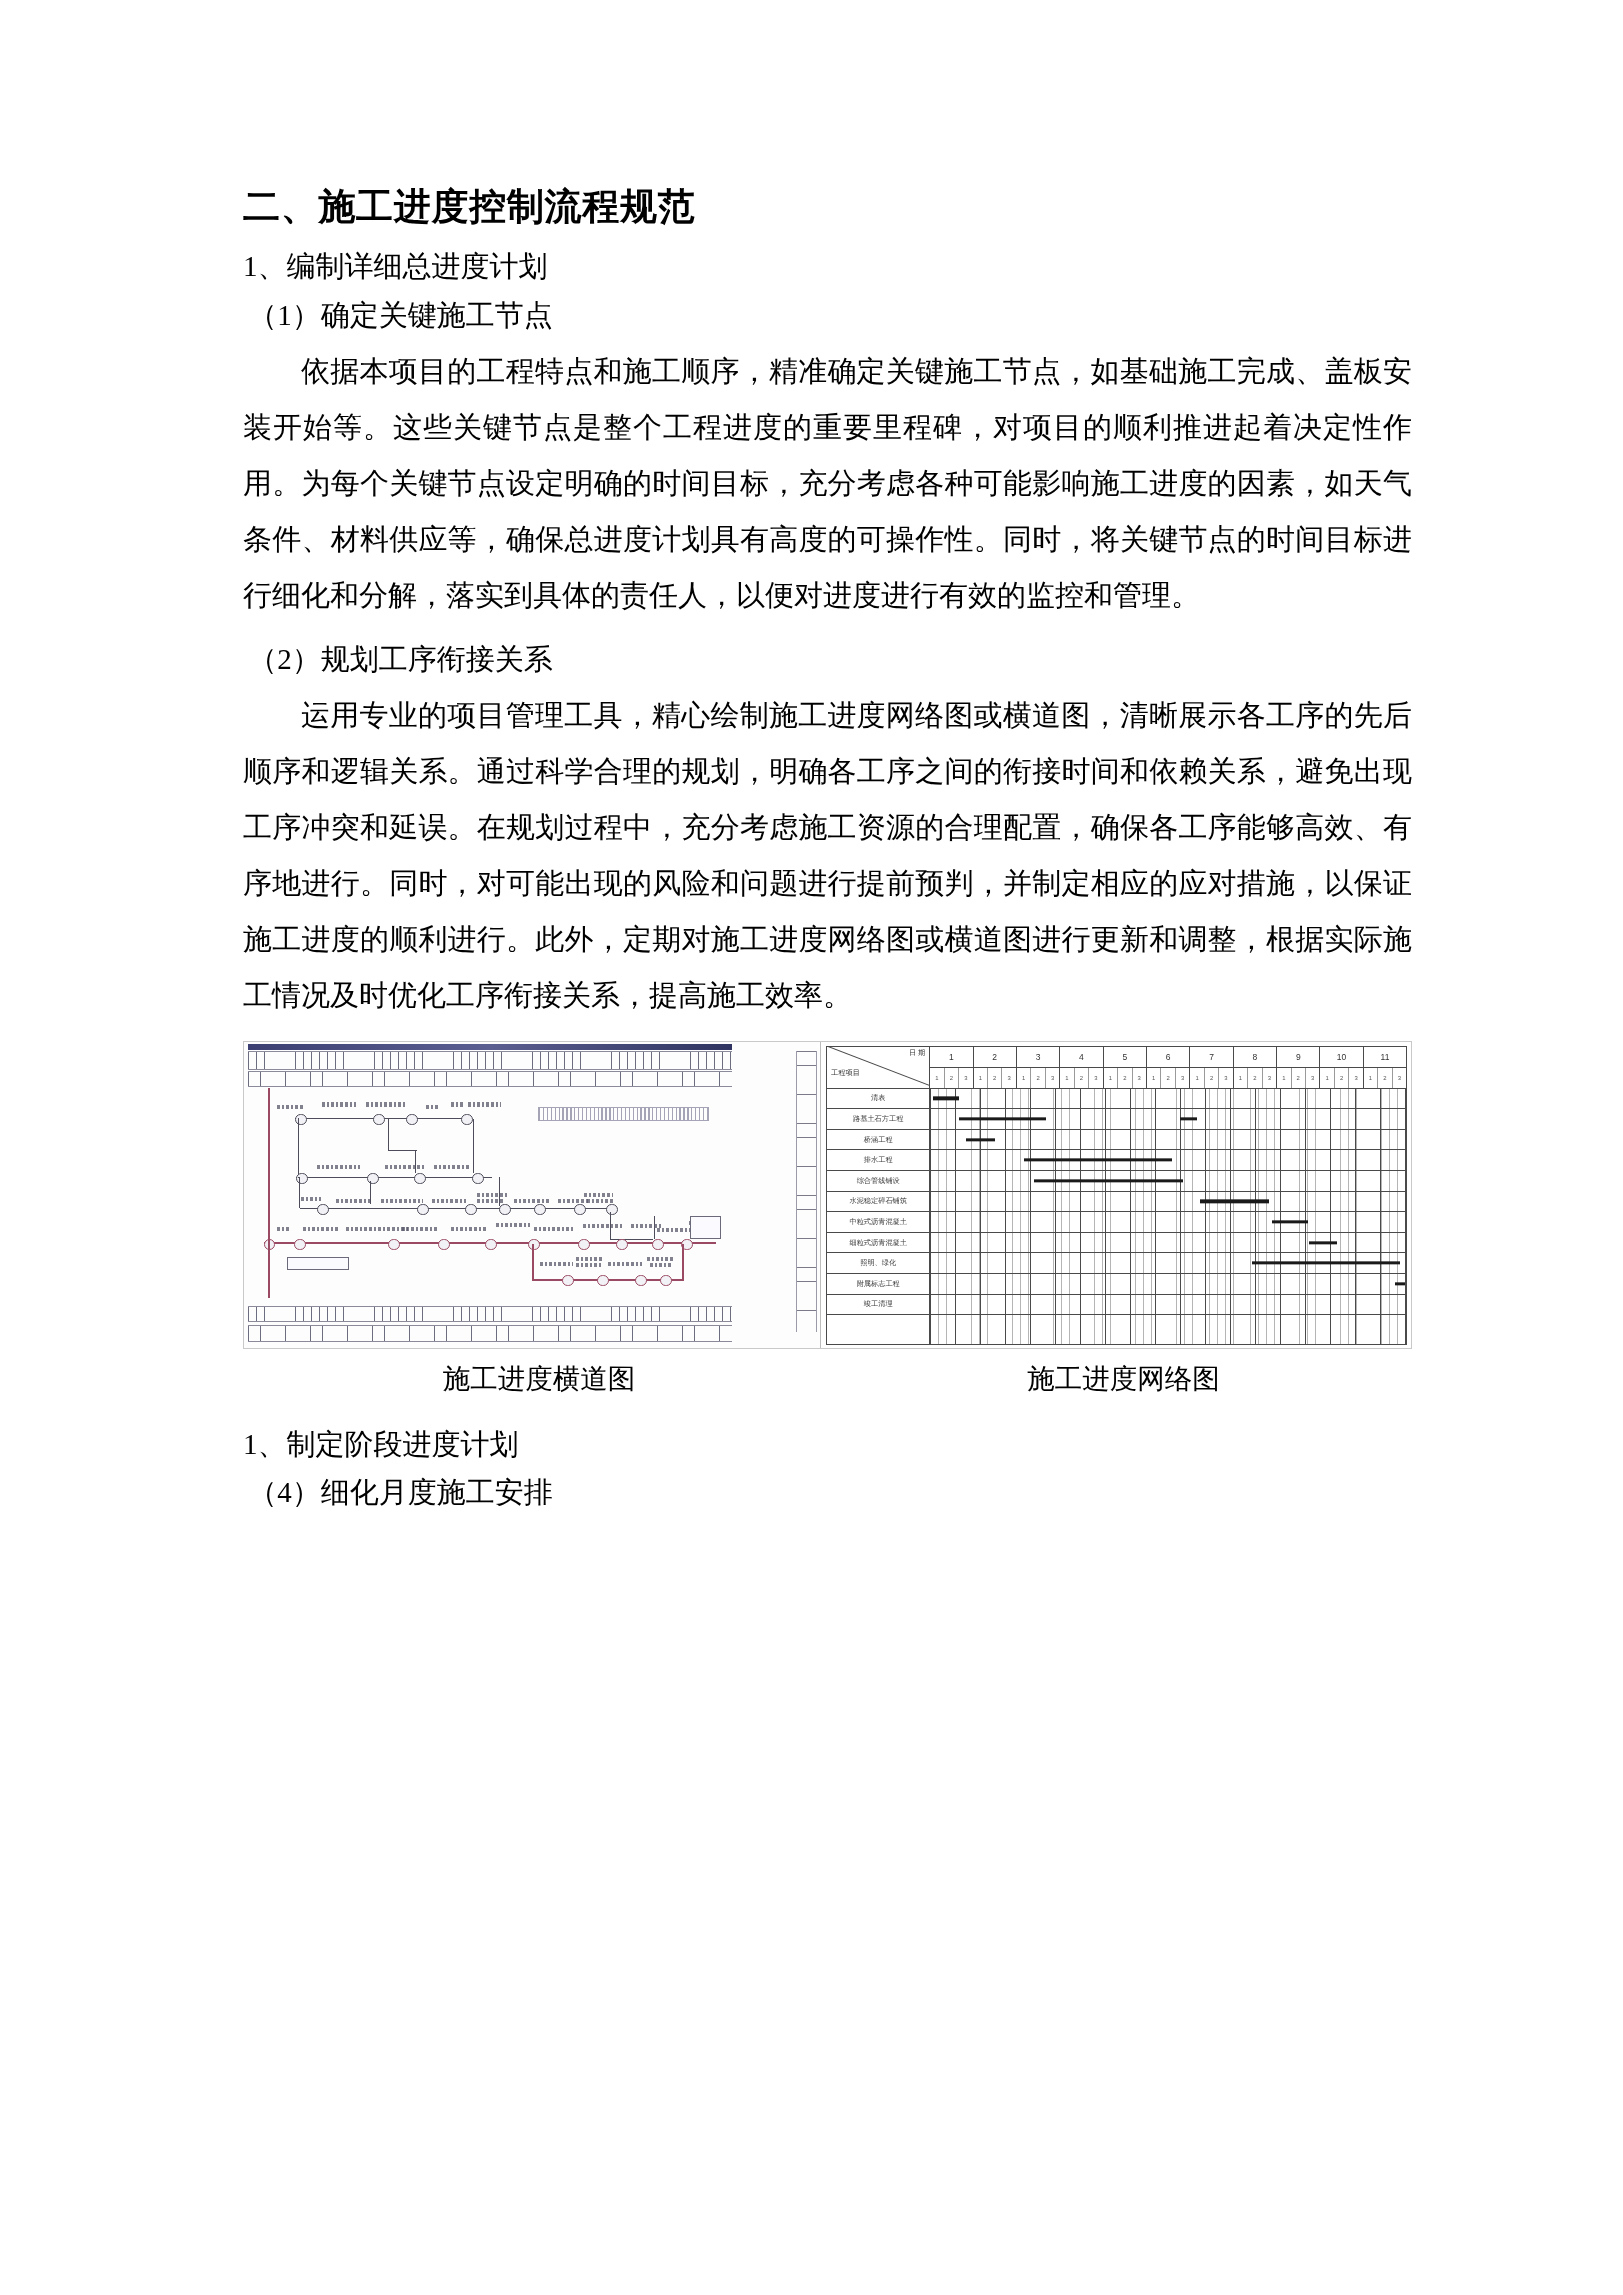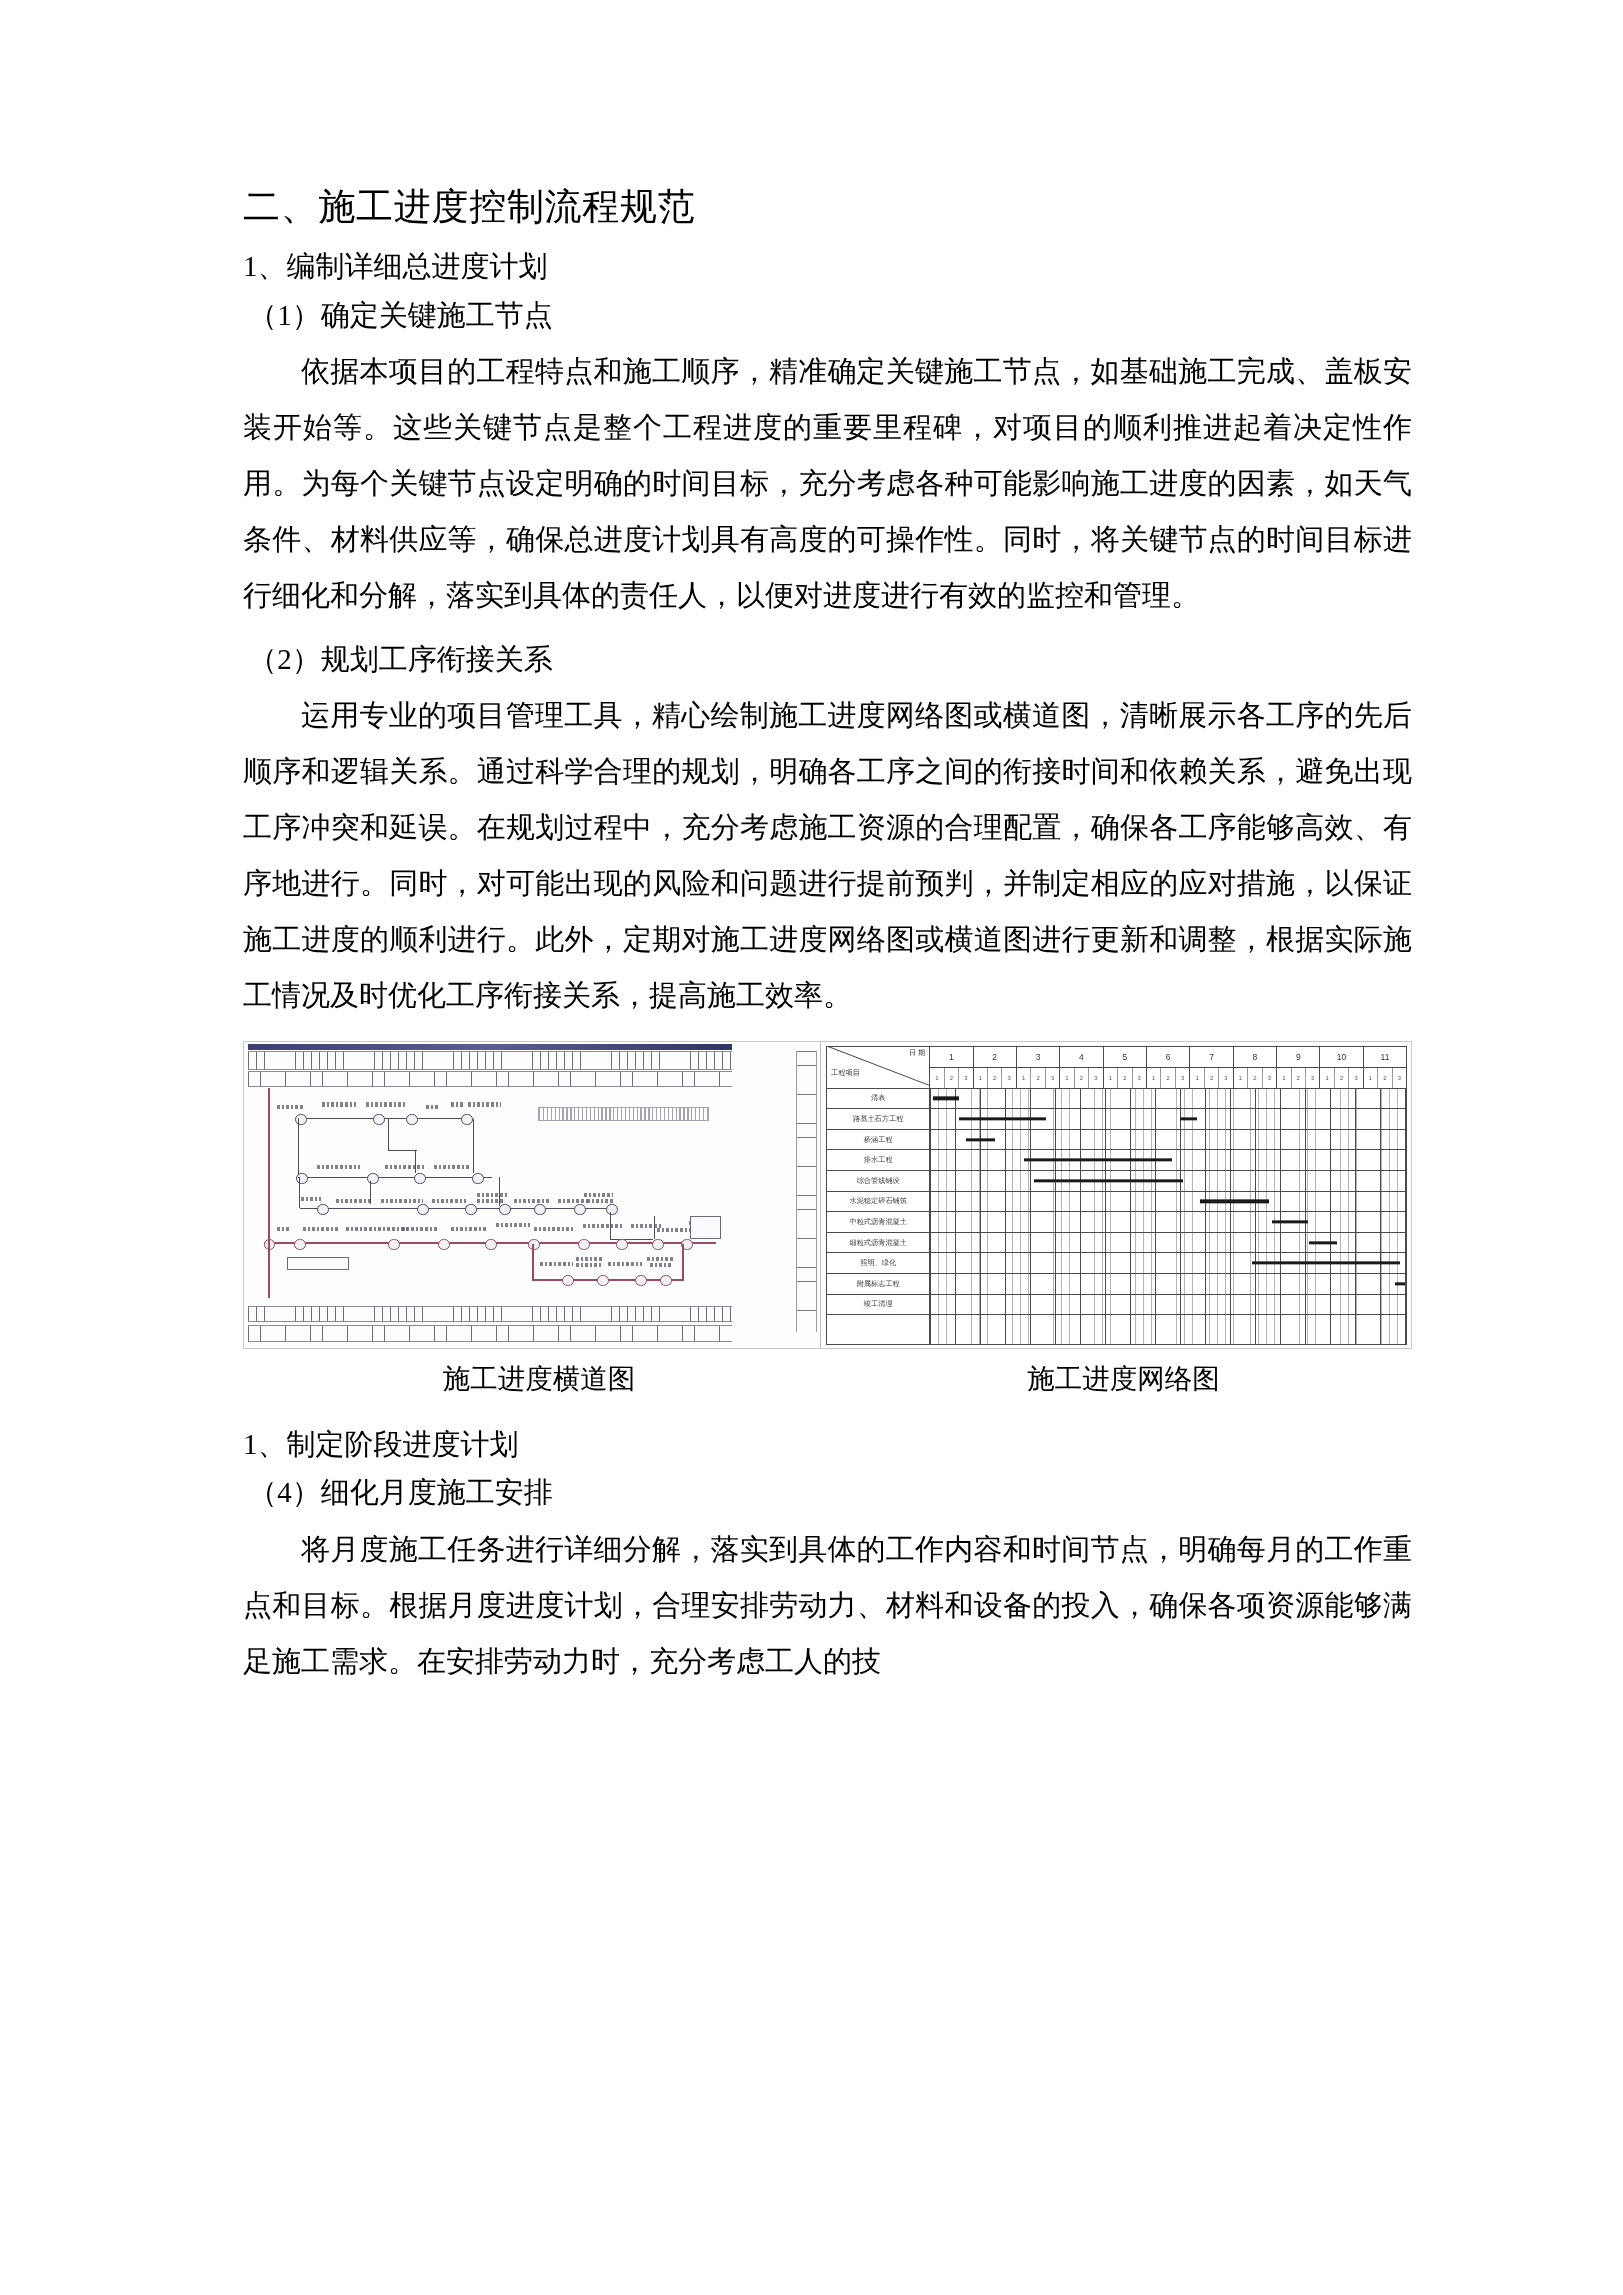--- a/index.html
+++ b/index.html
@@ -22,21 +22,21 @@
   .content {
     position: absolute;
     left: 243px;
     top: 183px;
     width: 1169px;
   }
 
   
   .h-main {
     font-size: 37px;
-    font-weight: normal;
+    font-weight: bold;
     line-height: 1.28;
     letter-spacing: 0.7px;
     margin: 0 0 17px 0;
   }
   .h-sub {
     font-size: 34px;
     line-height: 1.3;
     margin: 0 0 13px 0;
     padding-left: 5.2px;
   }
@@ -625,17 +625,16 @@
       <div class="caption-row">
         <div class="caption right">施工进度横道图</div>
         <div class="caption left">施工进度网络图</div>
       </div>
     </div>
 
     <p class="h-num" style="margin-top:26px;">1、制定阶段进度计划</p>
 
     <p class="h-item">（4）细化月度施工安排</p>
 
-    <p class="para">将月度施工任务进行详细分解，落实到具体的工作内容和时间节点，明确每月的工作重点和目标。根据月度进度计划，合理安排劳动力、材料和设备的投入，确保各项资源能够满足施工需求。在安排劳动力时，充分考虑工人的技</p>
 
   </div>
 </div>
 
 
 </body></html>

